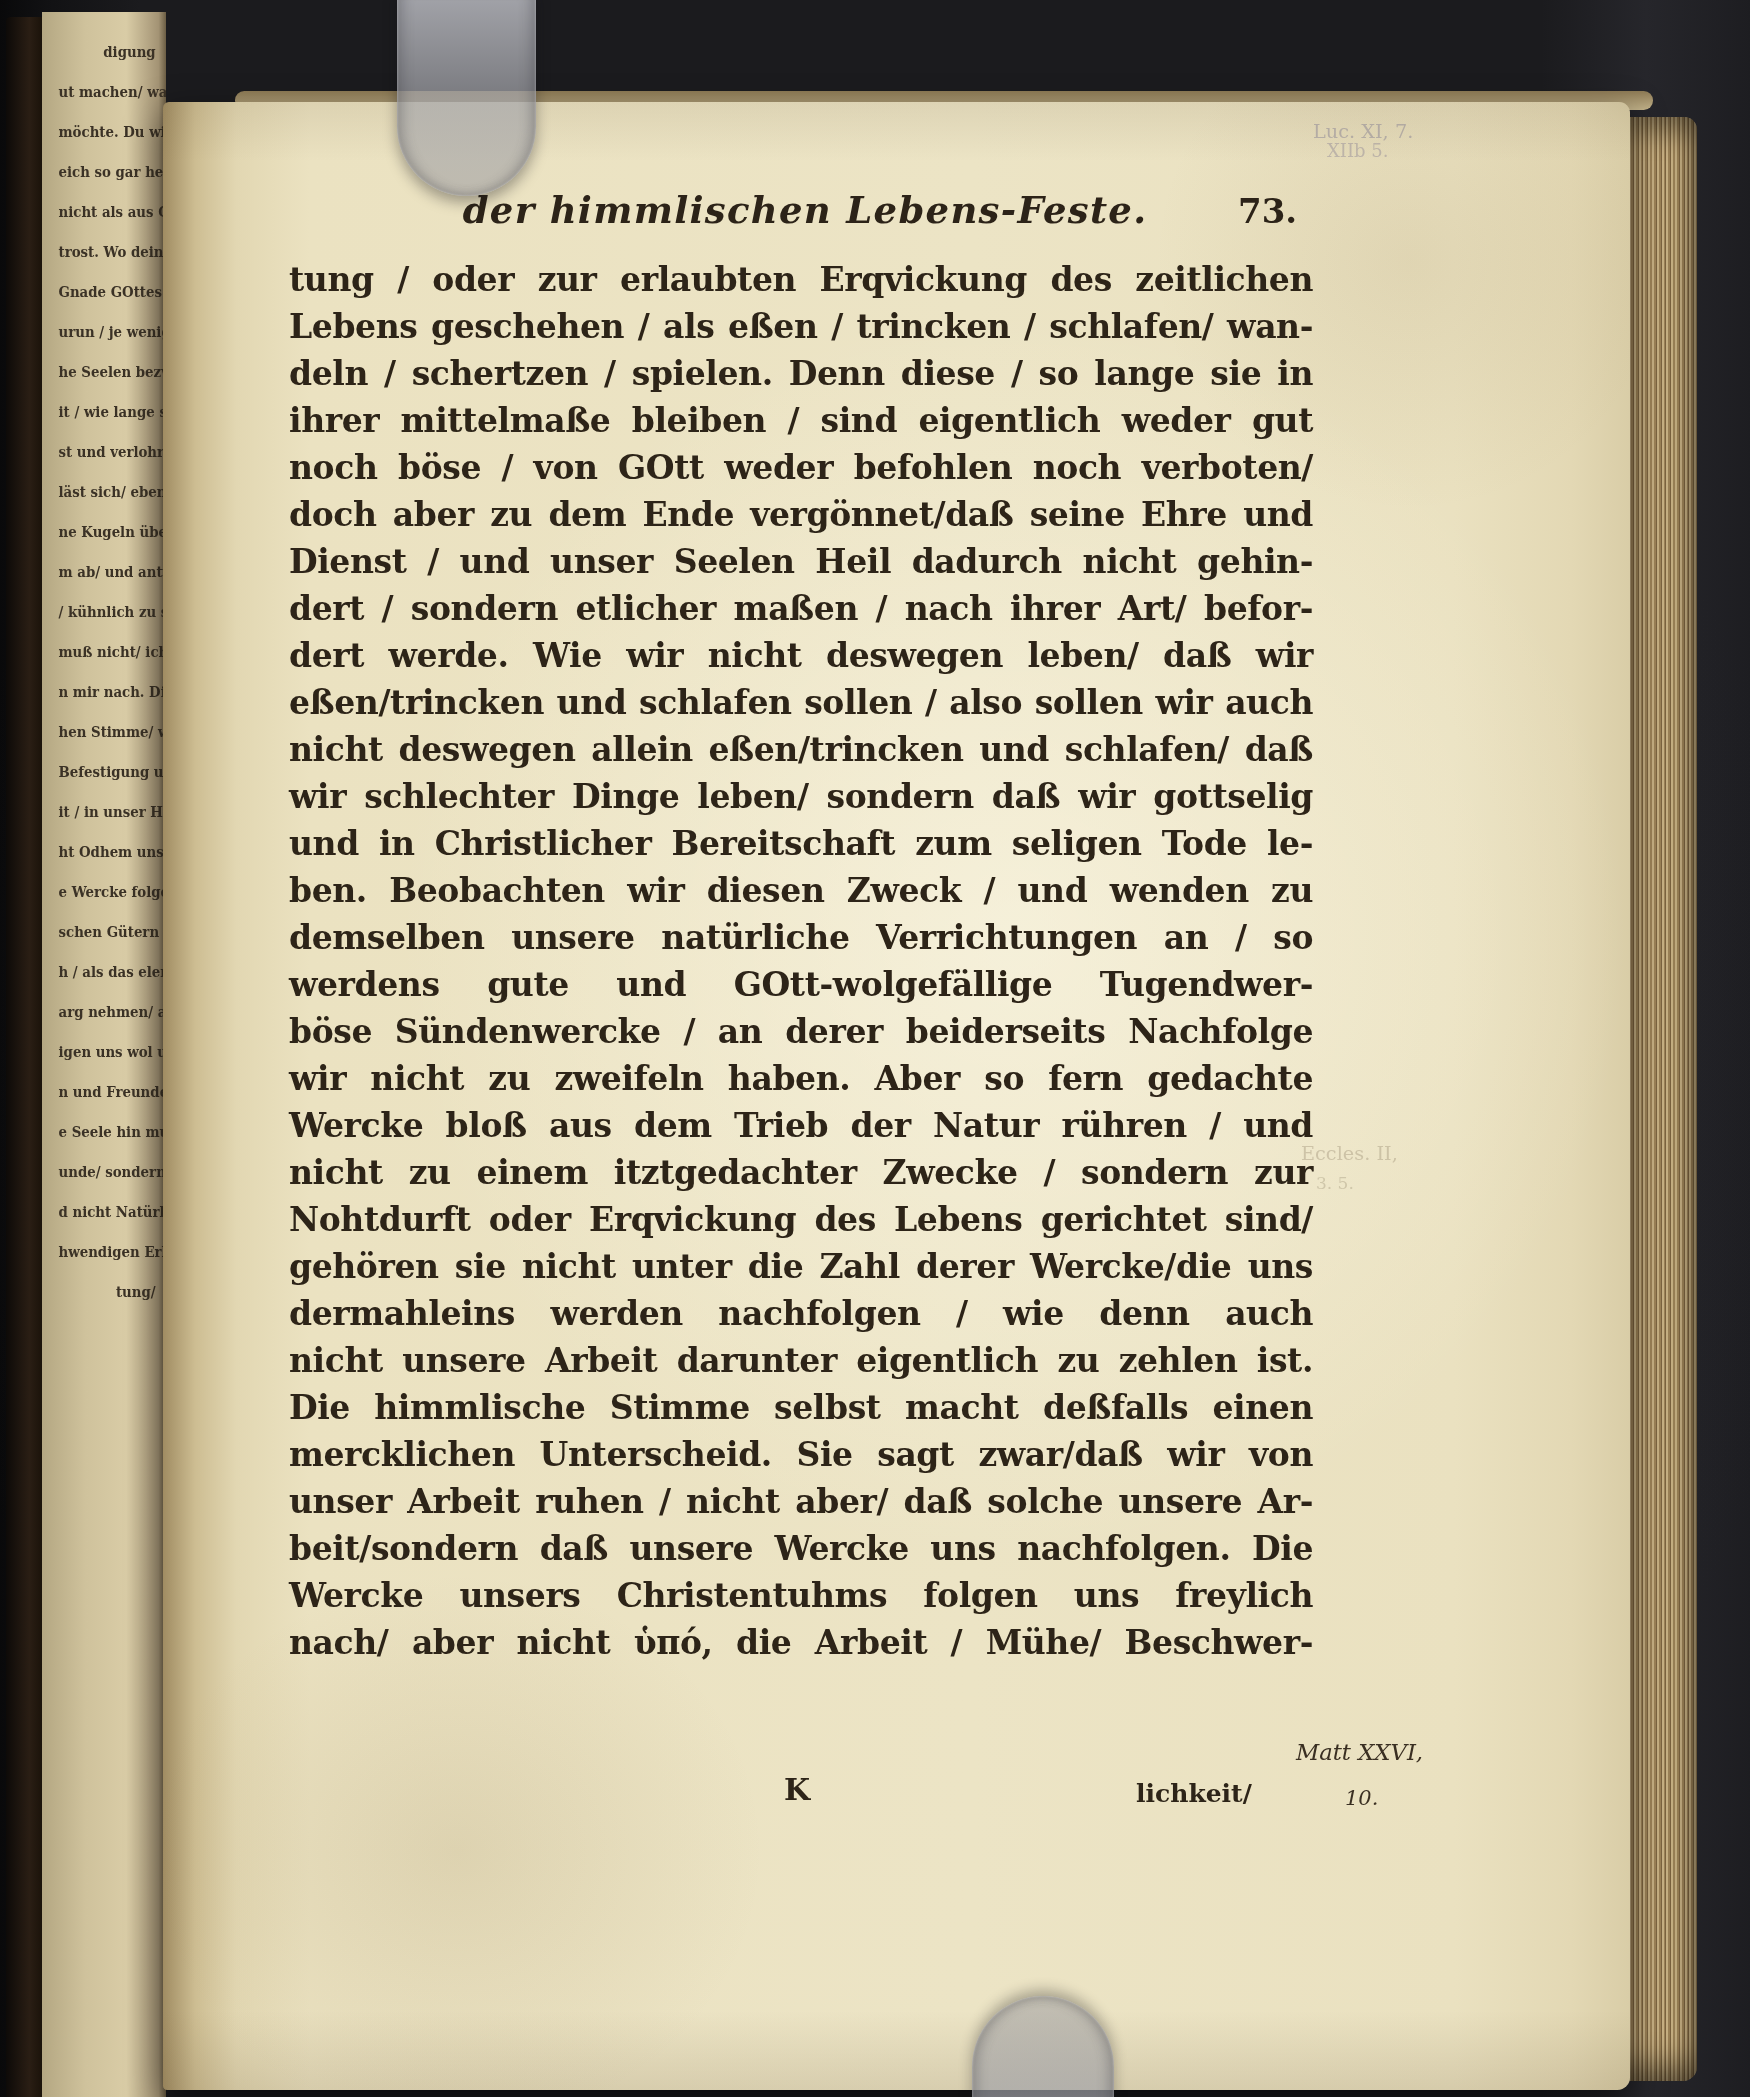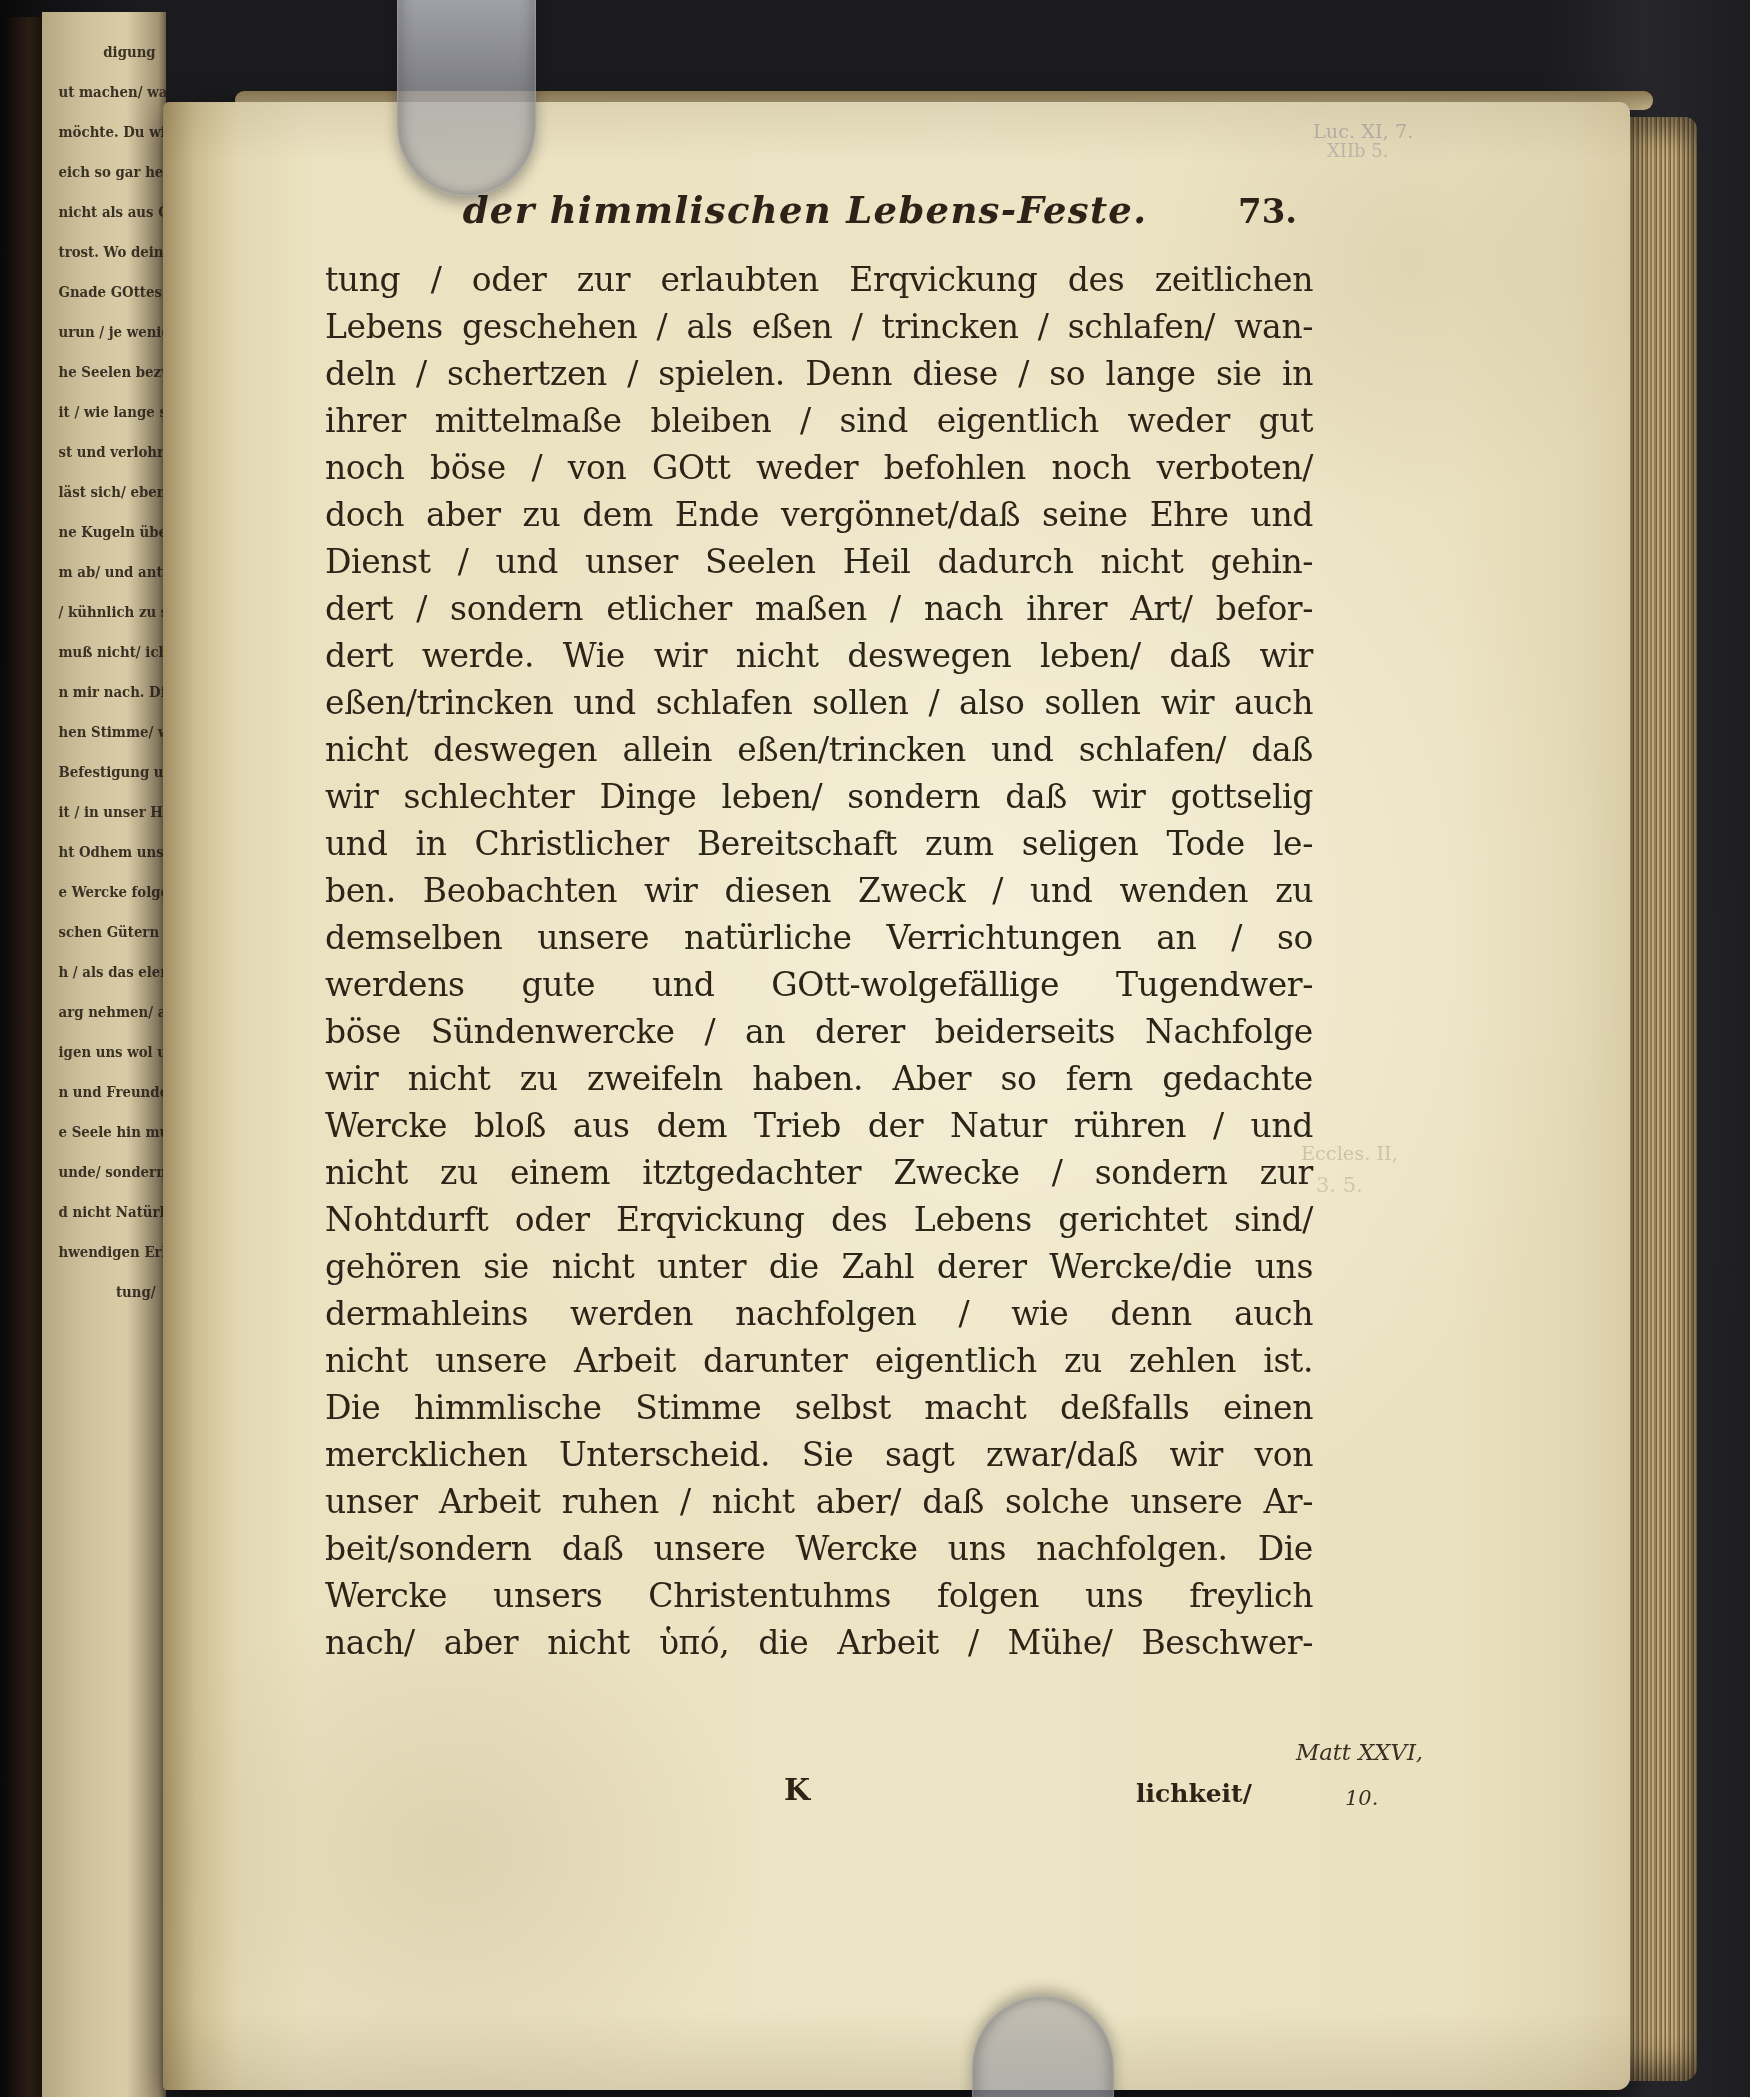--- a/index.html
+++ b/index.html
@@ -61,36 +61,35 @@
     font-size:37px;font-weight:700;letter-spacing:1.3px;color:#2c2318;
     white-space:nowrap;
     font-style:italic;
   }
   .hdr-num{
     left:1075px;top:89px;font-size:34px;font-weight:700;color:#2c2318;
   }
   .body-lines{left:126px;top:154px;width:1024px;}
   .bodyline{
     height:47px;line-height:47px;
-    font-size:33px;font-weight:400;color:#2d2418;
+    font-size:33px;font-weight:700;color:#2d2418;
     letter-spacing:-0.4px;word-spacing:0.8px;
     text-align:justify;text-align-last:justify;text-justify:inter-word;
     white-space:nowrap;
-    margin-left:36px;
   }
   .sig-k{left:621px;top:1670px;font-size:30px;font-weight:700;color:#2d2418;}
   .catchword{left:973px;top:1677px;font-size:25px;font-weight:700;color:#2d2418;}
   .note{font-style:italic;color:#3a2f22;}
   .note-matt1{left:1133px;top:1637px;font-size:22.7px;}
   .note-matt2{left:1182px;top:1684px;font-size:21px;}
   .faint{}
   .faint-1{left:1150px;top:17.6px;font-size:19.3px;color:rgba(80,75,125,0.30);}
   .faint-2{left:1164px;top:38px;font-size:18px;color:rgba(80,75,125,0.26);}
   .faint-3{left:1138px;top:1040px;font-size:19.3px;color:rgba(100,85,60,0.24);}
-  .faint-4{left:1153px;top:1071px;font-size:21px;color:rgba(100,85,60,0.22);}
+  .faint-4{left:1153px;top:1071px;font-size:17px;color:rgba(100,85,60,0.22);}
   
   .strap{z-index:50;}
   .strap-top{
     left:397px;top:-10px;width:139px;height:206px;border-radius:0 0 71px 71px;
     background:linear-gradient(180deg,rgba(176,177,183,0.92) 0%,rgba(165,166,172,0.68) 55%,rgba(150,150,158,0.52) 100%);
     box-shadow:inset 0 0 2.5px rgba(255,255,255,0.5), inset -6.7px 0 11px rgba(60,60,70,0.28),
                inset 6.7px 0 11px rgba(60,60,70,0.28), 0 6.7px 14.3px rgba(15,15,20,0.35);
   }
   .strap-bottom{
     left:972px;top:1996px;width:142px;height:197px;border-radius:73px 73px 0 0;

